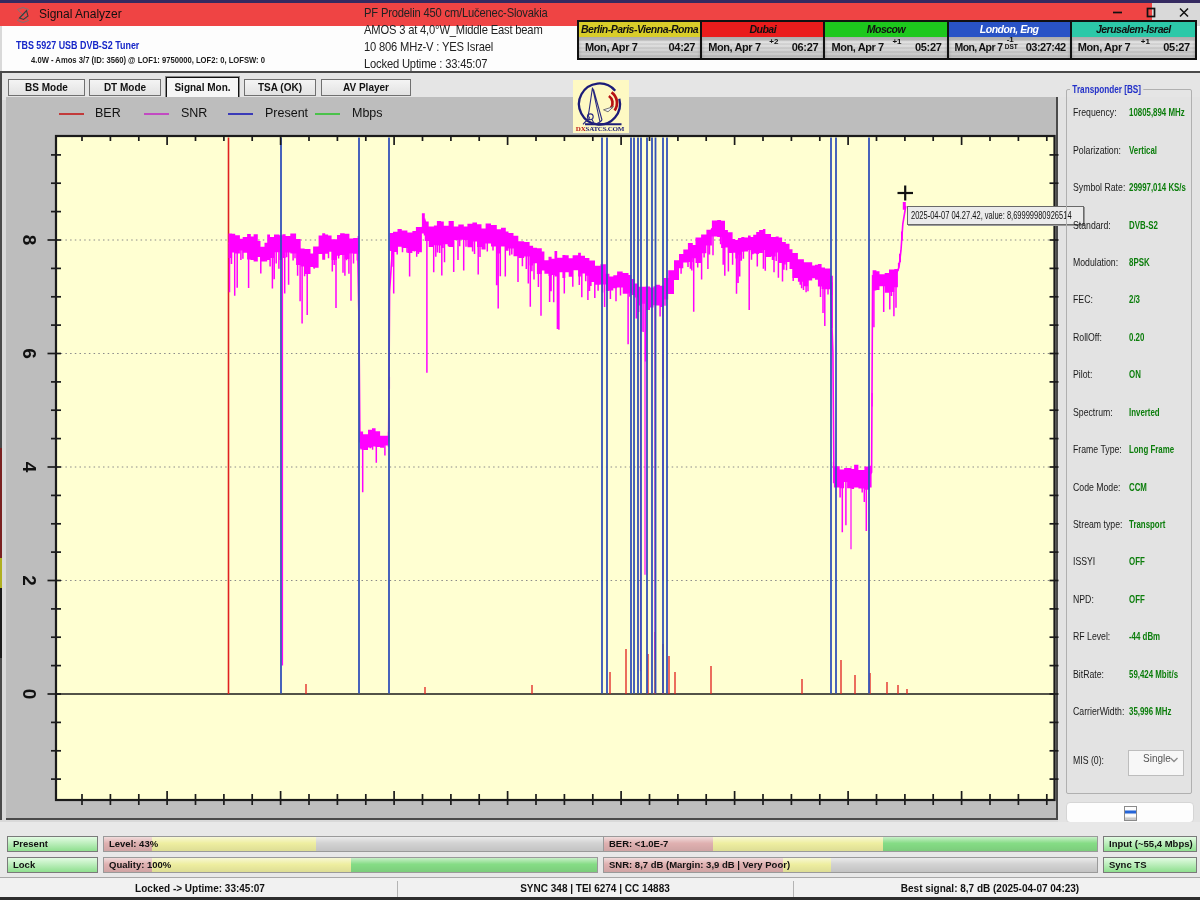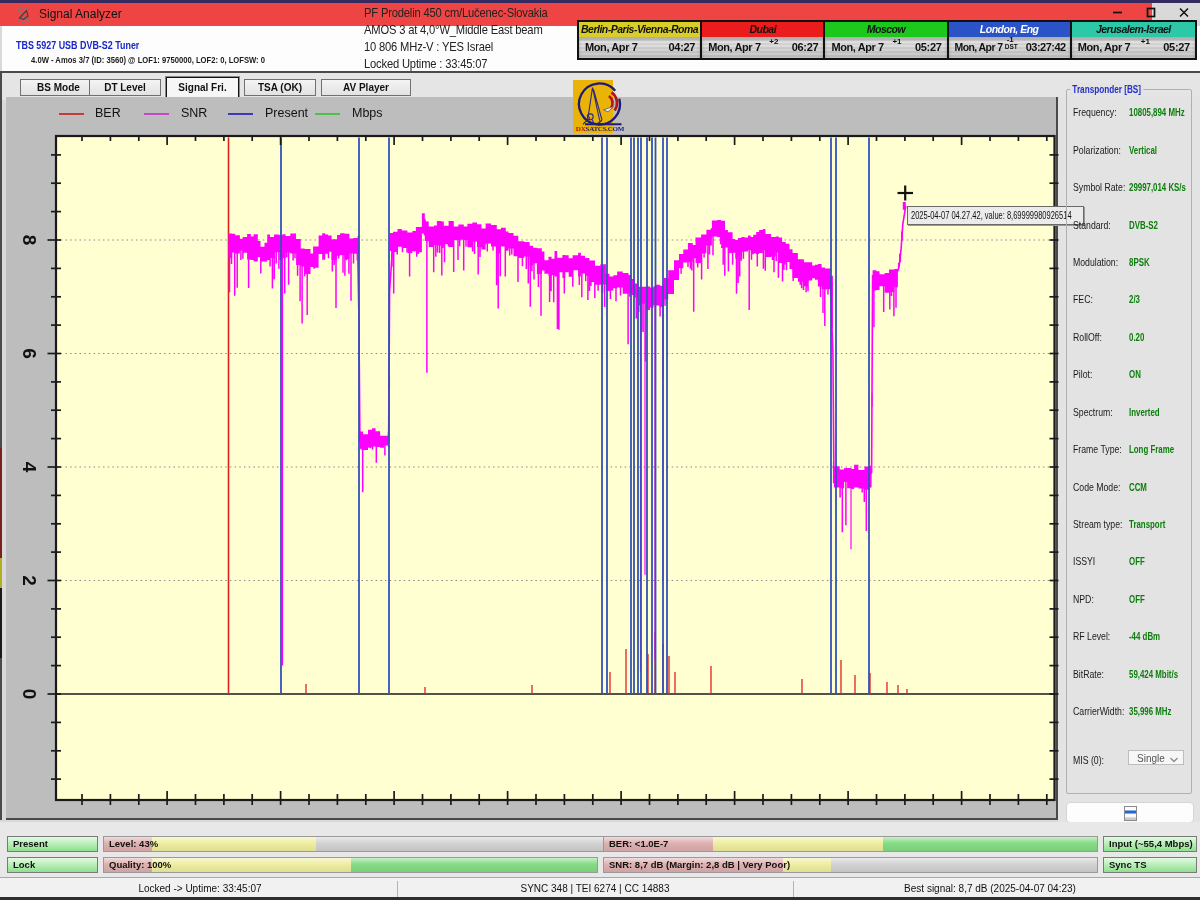--- a/index.html
+++ b/index.html
@@ -32,28 +32,28 @@
 #leftedge{left:0;top:72px;width:2px;height:748px;background:#4a4a4a}
 #rightpanel{left:1058px;top:97px;width:142px;height:734px;background:#e3e3e3}
 
 .legline{top:113px;height:2px;width:25px}
 .legtxt{top:106px;font-size:12.5px;color:#111}
 
 #groupbox{left:1066px;top:89px;width:126px;height:705px;border:1px solid #b0b0b0;border-radius:2px}
 #gblabel{left:1070px;top:83px;font-size:10.5px;font-weight:bold;color:#2230c8;background:#e3e3e3;padding:0 3px;transform:scaleX(0.78);transform-origin:0 0;white-space:nowrap}
 .flab{position:absolute;left:1073px;font-size:10.5px;color:#1a1a1a;transform:scaleX(0.83);transform-origin:0 0;white-space:nowrap}
 .fval{position:absolute;left:1129px;font-size:10.5px;font-weight:bold;color:#0b7d0b;transform:scaleX(0.75);transform-origin:0 0;white-space:nowrap}
-#misdrop{left:1128px;top:750px;width:56px;height:15px;background:#f7f7f7;border:1px solid #bdbdbd;font-size:10px;color:#555;line-height:16px;padding-left:8px}
+#misdrop{left:1128px;top:750px;width:56px;height:26px;background:#f7f7f7;border:1px solid #bdbdbd;font-size:10px;color:#555;line-height:16px;padding-left:14px}
 #tsbtn{left:1066px;top:802px;width:128px;height:21px;background:#fdfdfd;border:1px solid #d5d5d5;border-radius:4px}
 
 #meterzone{left:0;top:822px;width:1200px;height:55px;background:#e8e8e8}
 .mlab{position:absolute;height:16px;border:1px solid #7a7a7a;background:linear-gradient(#e2fbe2,#8fdf8f);white-space:nowrap;font-size:9.5px;font-weight:bold;color:#111;line-height:14px;padding-left:5px}
 .mbar{position:absolute;height:16px;border:1px solid #9a9a9a;font-size:9.5px;font-weight:bold;color:#111;line-height:14px;padding-left:5px;white-space:nowrap}
 
-#statusbar{left:0;top:877px;width:1200px;height:23px;background:#f1f1f1;border-top:1px solid #a8a8a8;font-size:10px;font-weight:normal;color:#111}
+#statusbar{left:0;top:877px;width:1200px;height:23px;background:#f1f1f1;border-top:1px solid #a8a8a8;font-size:10px;font-weight:bold;color:#111}
 .stsep{position:absolute;top:3px;width:1px;height:17px;background:#b4b4b4}
 .sttxt{position:absolute;top:5px;width:200px;text-align:center;white-space:nowrap}
 </style></head>
 <body>
 <div class="abs" id="topstrip"></div>
 <div class="abs" id="titlebar">
   <svg style="position:absolute;left:15px;top:3px" width="17" height="17" viewBox="0 0 17 17">
     <path d="M2.5 3.5 L13.5 14.5 M13.5 3.5 L2.5 14.5 M2.5 3.5 L8 1.5 L13.5 3.5 M2.5 14.5 L8 16.5 L13.5 14.5" stroke="#777" stroke-width="0.9" fill="none"></path>
     <path d="M4.5 12 L11.5 4.5 L13 10 L8.5 13.5 Z" fill="none" stroke="#3c3c3c" stroke-width="1.1"></path>
   </svg>
@@ -107,37 +107,37 @@
     <div class="clk">
       <div class="clkh" style="background:#2cc8a8;color:#111">Jerusalem-Israel</div>
       <div class="clkb">
         <span class="d">Mon, Apr 7</span>
         <span class="off" style="right:45px">+1</span>
         <span class="t">05:27</span>
       </div>
     </div>
   </div>
 <div class="abs" id="tabstrip"></div>
-<div class="tabbtn" style="left:20px;width:77px">BS Mode</div>
-<div class="tabbtn" style="left:89px;width:72px">DT Level</div>
-<div class="tabbtn act" style="left:166px;width:73px">Signal Fri.</div>
+<div class="tabbtn" style="left:8px;width:77px">BS Mode</div>
+<div class="tabbtn" style="left:89px;width:72px">DT Mode</div>
+<div class="tabbtn act" style="left:166px;width:73px">Signal Mon.</div>
 <div class="tabbtn" style="left:244px;width:72px">TSA (OK)</div>
 <div class="tabbtn" style="left:321px;width:90px">AV Player</div>
 <div class="abs" id="leftedge"></div>
 <div class="abs" id="graypanel"></div>
 <div class="abs" id="rightpanel"></div>
 <div class="abs legline" style="left:59px;background:#c23a3a"></div>
 <div class="abs legtxt" style="left:95px">BER</div>
 <div class="abs legline" style="left:144px;background:#c24ac2"></div>
 <div class="abs legtxt" style="left:181px">SNR</div>
 <div class="abs legline" style="left:228px;background:#3a3ab8"></div>
 <div class="abs legtxt" style="left:265px">Present</div>
 <div class="abs legline" style="left:315px;background:#4ac24a"></div>
 <div class="abs legtxt" style="left:352px">Mbps</div>
-<div class="abs" style="left:573px;top:80px;width:40px;height:53px;background:#eab308">
+<div class="abs" style="left:573px;top:80px;width:56px;height:53px;background:#fef9c3">
 <svg width="54" height="53" viewBox="0 0 54 53">
 <path d="M 42.2 10.8 A 20.5 20.5 0 1 0 46.3 18.7" fill="none" stroke="#1c1c78" stroke-width="2.3"></path>
 <path d="M 12 44.2 L 48.5 44.2" fill="none" stroke="#1c1c78" stroke-width="1.9"></path>
 <path d="M 38.5 12.4 A 13 13 0 0 1 41.6 30.5" fill="none" stroke="#b81212" stroke-width="2.7"></path>
 <path d="M 35.9 16.0 A 8.5 8.5 0 0 1 38.0 27.9" fill="none" stroke="#b81212" stroke-width="2.7"></path>
 <path d="M 19.5 7.5 L 27 42 M 19.5 7.5 L 15.8 32.5 M 20.5 9.5 L 29 40 M 15.8 32.5 Q 14.5 36 17 38.5" fill="none" stroke="#2a2a80" stroke-width="1.1"></path>
 <path d="M 27 42 L 22.5 44.2 M 29 40 L 27 42" fill="none" stroke="#2a2a80" stroke-width="1.1"></path>
 <circle cx="17.3" cy="36.8" r="2.9" fill="none" stroke="#2a2a80" stroke-width="1.1"></circle>
 <path d="M 15.5 39 Q 11.5 42.5 10 44.3 M 19 39.5 Q 20.5 42 21 44.2" fill="none" stroke="#2a2a80" stroke-width="1.1"></path>
 <path d="M 30.5 29.8 L 40.5 26.6 L 35 31.8 Z" fill="#f2f2f2" stroke="#666" stroke-width="0.9"></path>
@@ -372,21 +372,21 @@
     <rect x="1" y="11.5" width="11" height="2.5" fill="#c9c9c9"></rect>
   </svg>
 </div>
 <div class="abs" id="meterzone"></div>
 <div class="mlab" style="left:7px;top:836px;width:91px">Present</div>
 <div class="mbar" style="left:103px;top:836px;width:590px;background:linear-gradient(rgba(255,255,255,0.55),rgba(255,255,255,0) 45%,rgba(0,0,0,0.07)),linear-gradient(90deg,#dfb0b0 0px 48px,#eeeea0 48px 212px,#d2d2d2 212px 495px)">Level: 43%</div>
 <div class="mbar" style="left:603px;top:836px;width:495px;background:linear-gradient(rgba(255,255,255,0.55),rgba(255,255,255,0) 45%,rgba(0,0,0,0.07)),linear-gradient(90deg,#dfb0b0 0px 109px,#eeeea0 109px 279px,#85dc85 279px 495px)">BER: &lt;1.0E-7</div>
 <div class="mlab" style="left:1103px;top:836px;width:94px">Input (~55,4 Mbps)</div>
 <div class="mlab" style="left:7px;top:857px;width:91px">Lock</div>
 <div class="mbar" style="left:103px;top:857px;width:495px;background:linear-gradient(rgba(255,255,255,0.55),rgba(255,255,255,0) 45%,rgba(0,0,0,0.07)),linear-gradient(90deg,#dfb0b0 0px 48px,#eeeea0 48px 247px,#85dc85 247px 495px)">Quality: 100%</div>
-<div class="mbar" style="left:603px;top:857px;width:495px;background:linear-gradient(rgba(255,255,255,0.55),rgba(255,255,255,0) 45%,rgba(0,0,0,0.07)),linear-gradient(90deg,#dfb0b0 0px 179px,#eeeea0 179px 227px,#d2d2d2 227px 495px)">SNR: 8,7 dB (Margin: 2,8 dB | Very Poor)</div>
+<div class="mbar" style="left:603px;top:857px;width:495px;background:linear-gradient(rgba(255,255,255,0.55),rgba(255,255,255,0) 45%,rgba(0,0,0,0.07)),linear-gradient(90deg,#dfb0b0 0px 179px,#eeeea0 179px 227px,#d2d2d2 227px 495px)">SNR: 8,7 dB (Margin: 3,9 dB | Very Poor)</div>
 <div class="mlab" style="left:1103px;top:857px;width:94px">Sync TS</div>
 <div class="abs" style="left:0;top:897px;width:1200px;height:3px;background:#2e2e2e;z-index:5"></div>
 <div class="abs" id="statusbar">
   <div class="stsep" style="left:397px"></div>
   <div class="stsep" style="left:793px"></div>
   <div class="sttxt" style="left:100px">Locked -&gt; Uptime: 33:45:07</div>
   <div class="sttxt" style="left:495px">SYNC 348 | TEI 6274 | CC 14883</div>
   <div class="sttxt" style="left:890px">Best signal: 8,7 dB (2025-04-07 04:23)</div>
 </div>
 <div class="abs" style="left:0;top:448px;width:2px;height:110px;background:#7a2020"></div>

